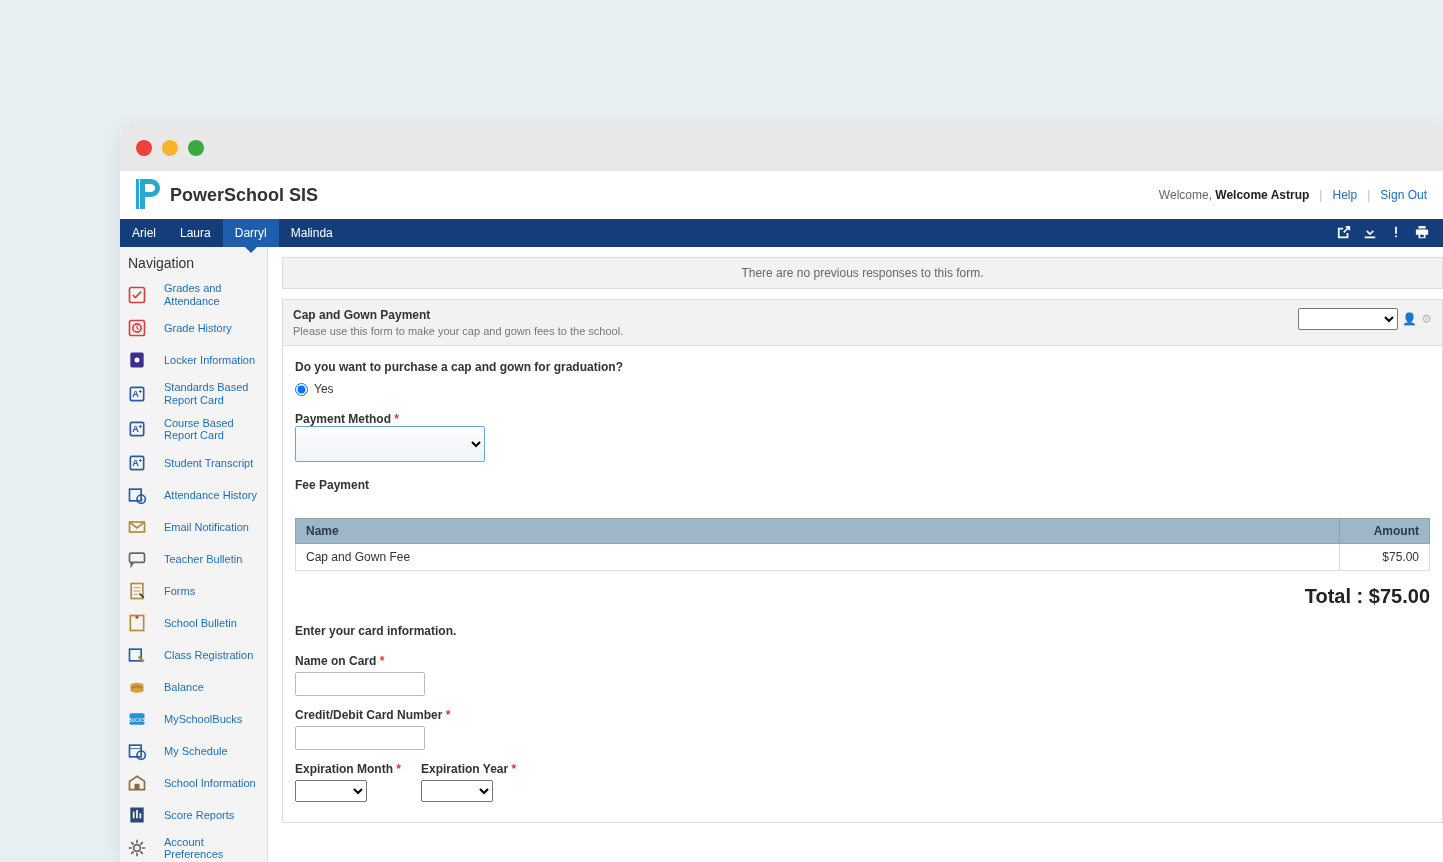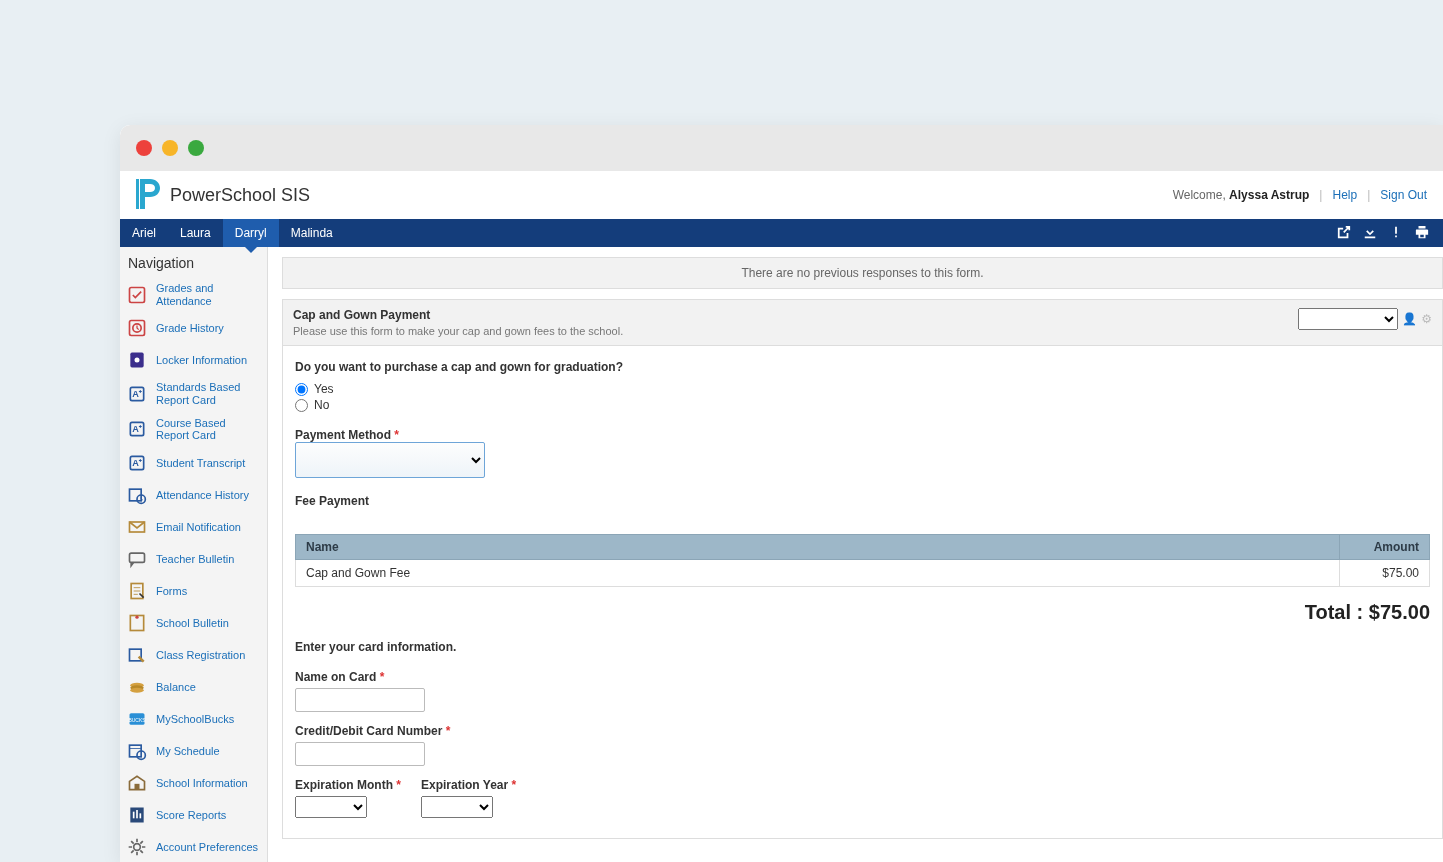--- a/index.html
+++ b/index.html
@@ -40,21 +40,21 @@
   .tl-green { background: #3aa93f; }
   .app-header {
     height: 48px;
     display: flex;
     align-items: center;
     padding: 0 16px;
     background: #fff;
   }
   .logo { display: flex; align-items: center; gap: 10px; }
   .logo svg { width: 24px; height: 30px; }
-  .logo-text { font-size: 18px; font-weight: 400; color: #333; }
+  .logo-text { font-size: 18px; font-weight: 700; color: #333; }
   .header-right { margin-left: auto; display: flex; align-items: center; gap: 10px; font-size: 12px; color: #666; }
   .header-right a { color: #1b6fb8; text-decoration: none; cursor: pointer; }
   .header-right .username { color: #222; font-weight: 600; }
   .sep { color: #bbb; }
   .tabbar {
     height: 28px;
     background: #143d7b;
     display: flex;
     align-items: stretch;
     color: #fff;
@@ -94,21 +94,21 @@
     width: 148px;
     background: #f4f4f4;
     border-right: 1px solid #ddd;
     overflow-y: auto;
     font-size: 11px;
   }
   .nav-title { padding: 8px 8px 6px; font-size: 14px; color: #333; }
   .nav-item {
     display: flex;
     align-items: center;
-    gap: 8px;
+    gap: 16px;
     padding: 5px 6px;
     cursor: pointer;
     color: #1b6fb8;
     line-height: 1.15;
   }
   .nav-icon {
     width: 22px; height: 22px;
     flex-shrink: 0;
     display: flex; align-items: center; justify-content: center;
     font-size: 14px;
@@ -237,21 +237,21 @@
         <svg viewBox="0 0 24 30">
             <path fill="#2aa7cf" d="M4 0h10c6 0 10 4 10 9s-4 9-10 9H9v12H4V0zm5 5v8h5c3 0 5-1.5 5-4s-2-4-5-4H9z"></path>
             <rect x="0" y="0" width="3" height="30" fill="#2aa7cf"></rect>
           </svg>
       </span>
       <span class="logo-text">PowerSchool SIS</span>
     </div>
     <div class="header-right">
       <span>
         <span>Welcome,</span>
-        <span class="username">Alyssa Astrup</span>
+        <span class="username">Welcome Astrup</span>
       </span>
       <span class="sep">|</span>
       <a>Help</a>
       <span class="sep">|</span>
       <a>Sign Out</a>
     </div>
   </div>
 
   <div class="tabbar">
     <div class="tab">Ariel</div>
@@ -465,24 +465,20 @@
             <span class="muted-icon">👤</span>
             <span class="muted-icon">⚙</span>
           </div>
         </div>
         <div class="panel-body">
           <div class="q-label">Do you want to purchase a cap and gown for graduation?</div>
           <label class="radio-row">
             <input type="radio" name="purchase" checked="" style="">
             <span>Yes</span>
           </label>
-          <label class="radio-row">
-            <input type="radio" name="purchase" style="">
-            <span>No</span>
-          </label>
 
           <div class="section">
             <div class="field-label">
               <span>Payment Method</span> <span class="req">*</span>
             </div>
             <select class="pm-select">
               <option>Credit/Debit Card</option>
             </select>
           </div>
 

